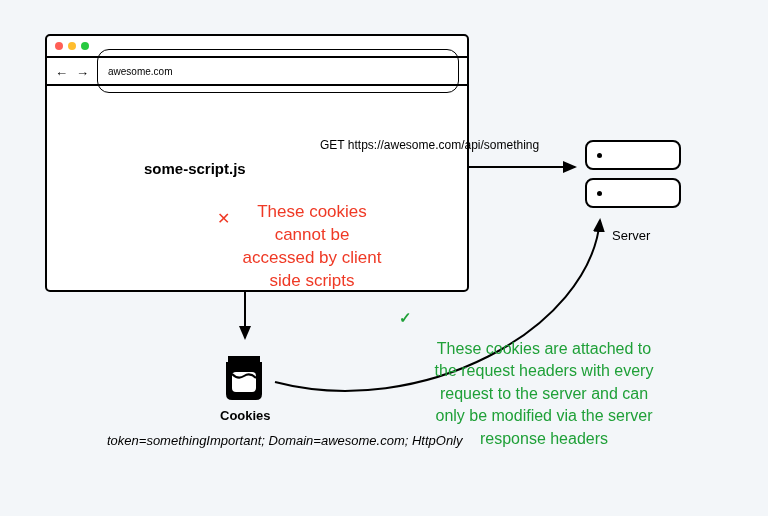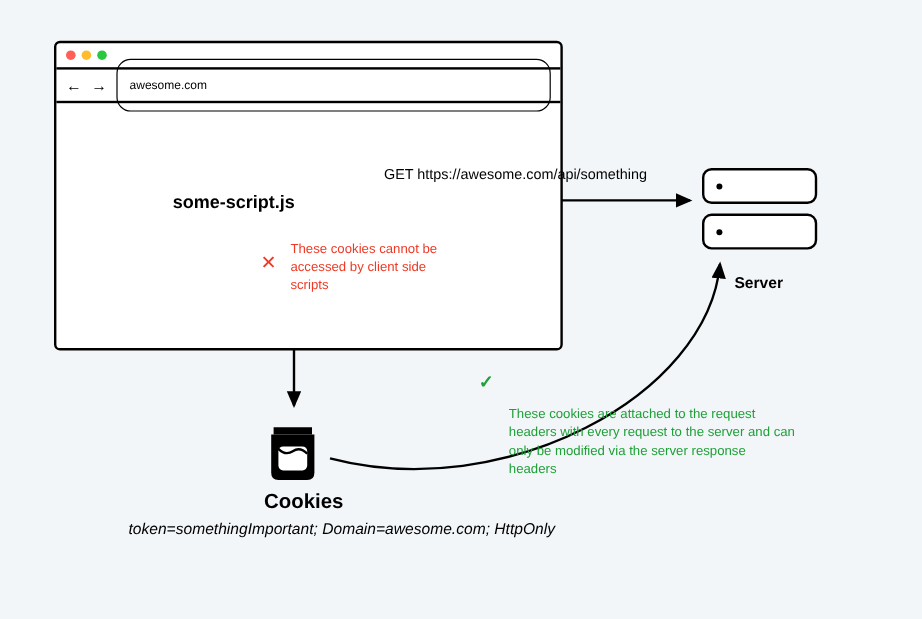--- a/index.html
+++ b/index.html
@@ -72,61 +72,63 @@
     position:absolute;
     left:10px;top:11px;
     width:5px;height:5px;
     background:#000;border-radius:50%;
   }
   .server1{left:585px;top:140px;}
   .server2{left:585px;top:178px;}
   .server-label{
     position:absolute;
     left:612px;top:228px;
-    font-weight:700;
+    font-weight:400;
     font-size:13px;
   }
   .xmark{
     position:absolute;
     left:217px;top:209px;
     color:#ef3925;
     font-size:16px;font-weight:400;
   }
   .red-note{
     position:absolute;
     left:242px;top:201px;
     width:140px;
     color:#ef3925;
-    font-size:11px;
+    font-size:17px;
     line-height:1.35;
+    text-align:center;
   }
   .check{
     position:absolute;
     left:399px;top:309px;
     color:#1fa038;
     font-size:15px;font-weight:700;
   }
   .green-note{
     position:absolute;
     left:424px;top:338px;
     width:240px;
     color:#1fa038;
-    font-size:11px;
+    font-size:16px;
     line-height:1.4;
+    text-align:center;
   }
   .cookie-jar{
     position:absolute;
     left:222px;top:348px;
     width:44px;height:54px;
   }
   .cookies-label{
     position:absolute;
     left:220px;top:408px;
     font-weight:700;
-    font-size:17px;
+    font-size:13px;
   }
   .cookie-string{
     position:absolute;
     left:107px;top:433px;
     font-size:13px;
     font-style:italic;
   }
 </style>
 </head>
 <body>

